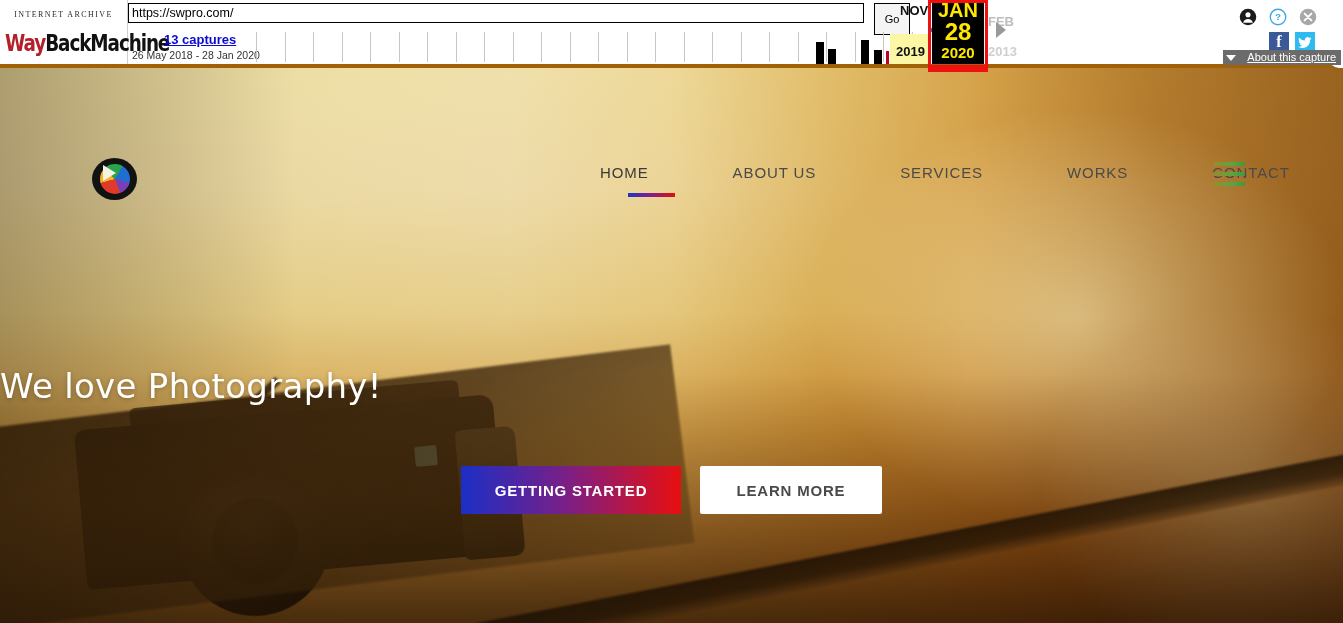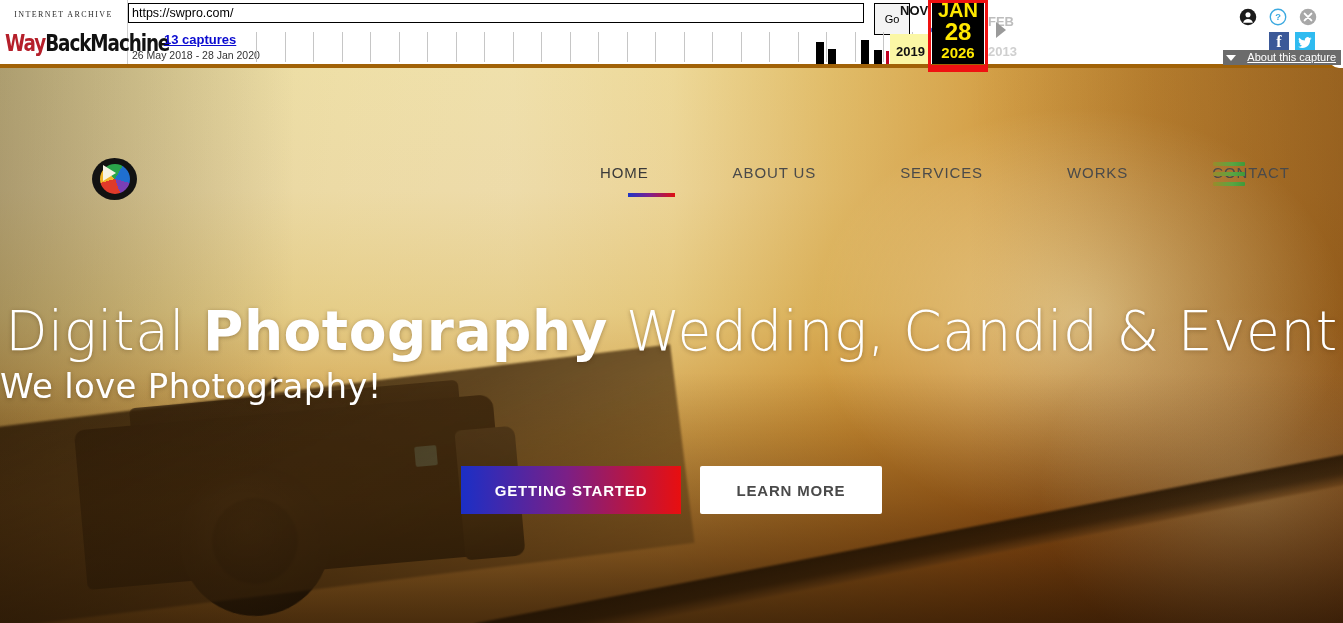--- a/index.html
+++ b/index.html
@@ -490,21 +490,21 @@
     <div id="wb-hl-block" style="left:634px;"></div>
   </div>
 
   <div id="wb-monthnav">
     <div class="wb-mon-label" id="wb-mon-prev">NOV</div>
     <div id="wb-yr-prev">2019</div>
     <div id="wb-arrow-left"></div>
     <div id="wb-current-date">
       <div id="wb-cd-mon">JAN</div>
       <div id="wb-cd-day">28</div>
-      <div id="wb-cd-yr">2026</div>
+      <div id="wb-cd-yr">2020</div>
     </div>
     <div class="wb-mon-label" id="wb-mon-next">FEB</div>
     <div id="wb-yr-next">2013</div>
     <div id="wb-arrow-right"></div>
   </div>
 
   <div id="wb-icons">
     <span class="wb-icon" id="wb-user-icon">
       <svg width="18" height="18" viewBox="0 0 24 24">
         <circle cx="12" cy="12" r="11" fill="#1b1b1b"></circle>
@@ -581,22 +581,19 @@
   </div>
   <div id="nav-underline"></div>
 
   <div id="hamburger">
     <span class="ham-bar"></span>
     <span class="ham-bar"></span>
     <span class="ham-bar"></span>
   </div>
 
   <div id="hero-content">
-    <div id="hero-title">
-      <span class="light">Digital </span><span class="bold">Photography</span><span class="light"> Wedding, Candid &amp; Event</span>
-    </div>
     <div id="hero-sub">We love Photography!</div>
     <div id="hero-buttons">
       <button id="btn-getting-started">GETTING STARTED</button>
       <button id="btn-learn-more">LEARN MORE</button>
     </div>
   </div>
 </div>
 
 </body></html>

